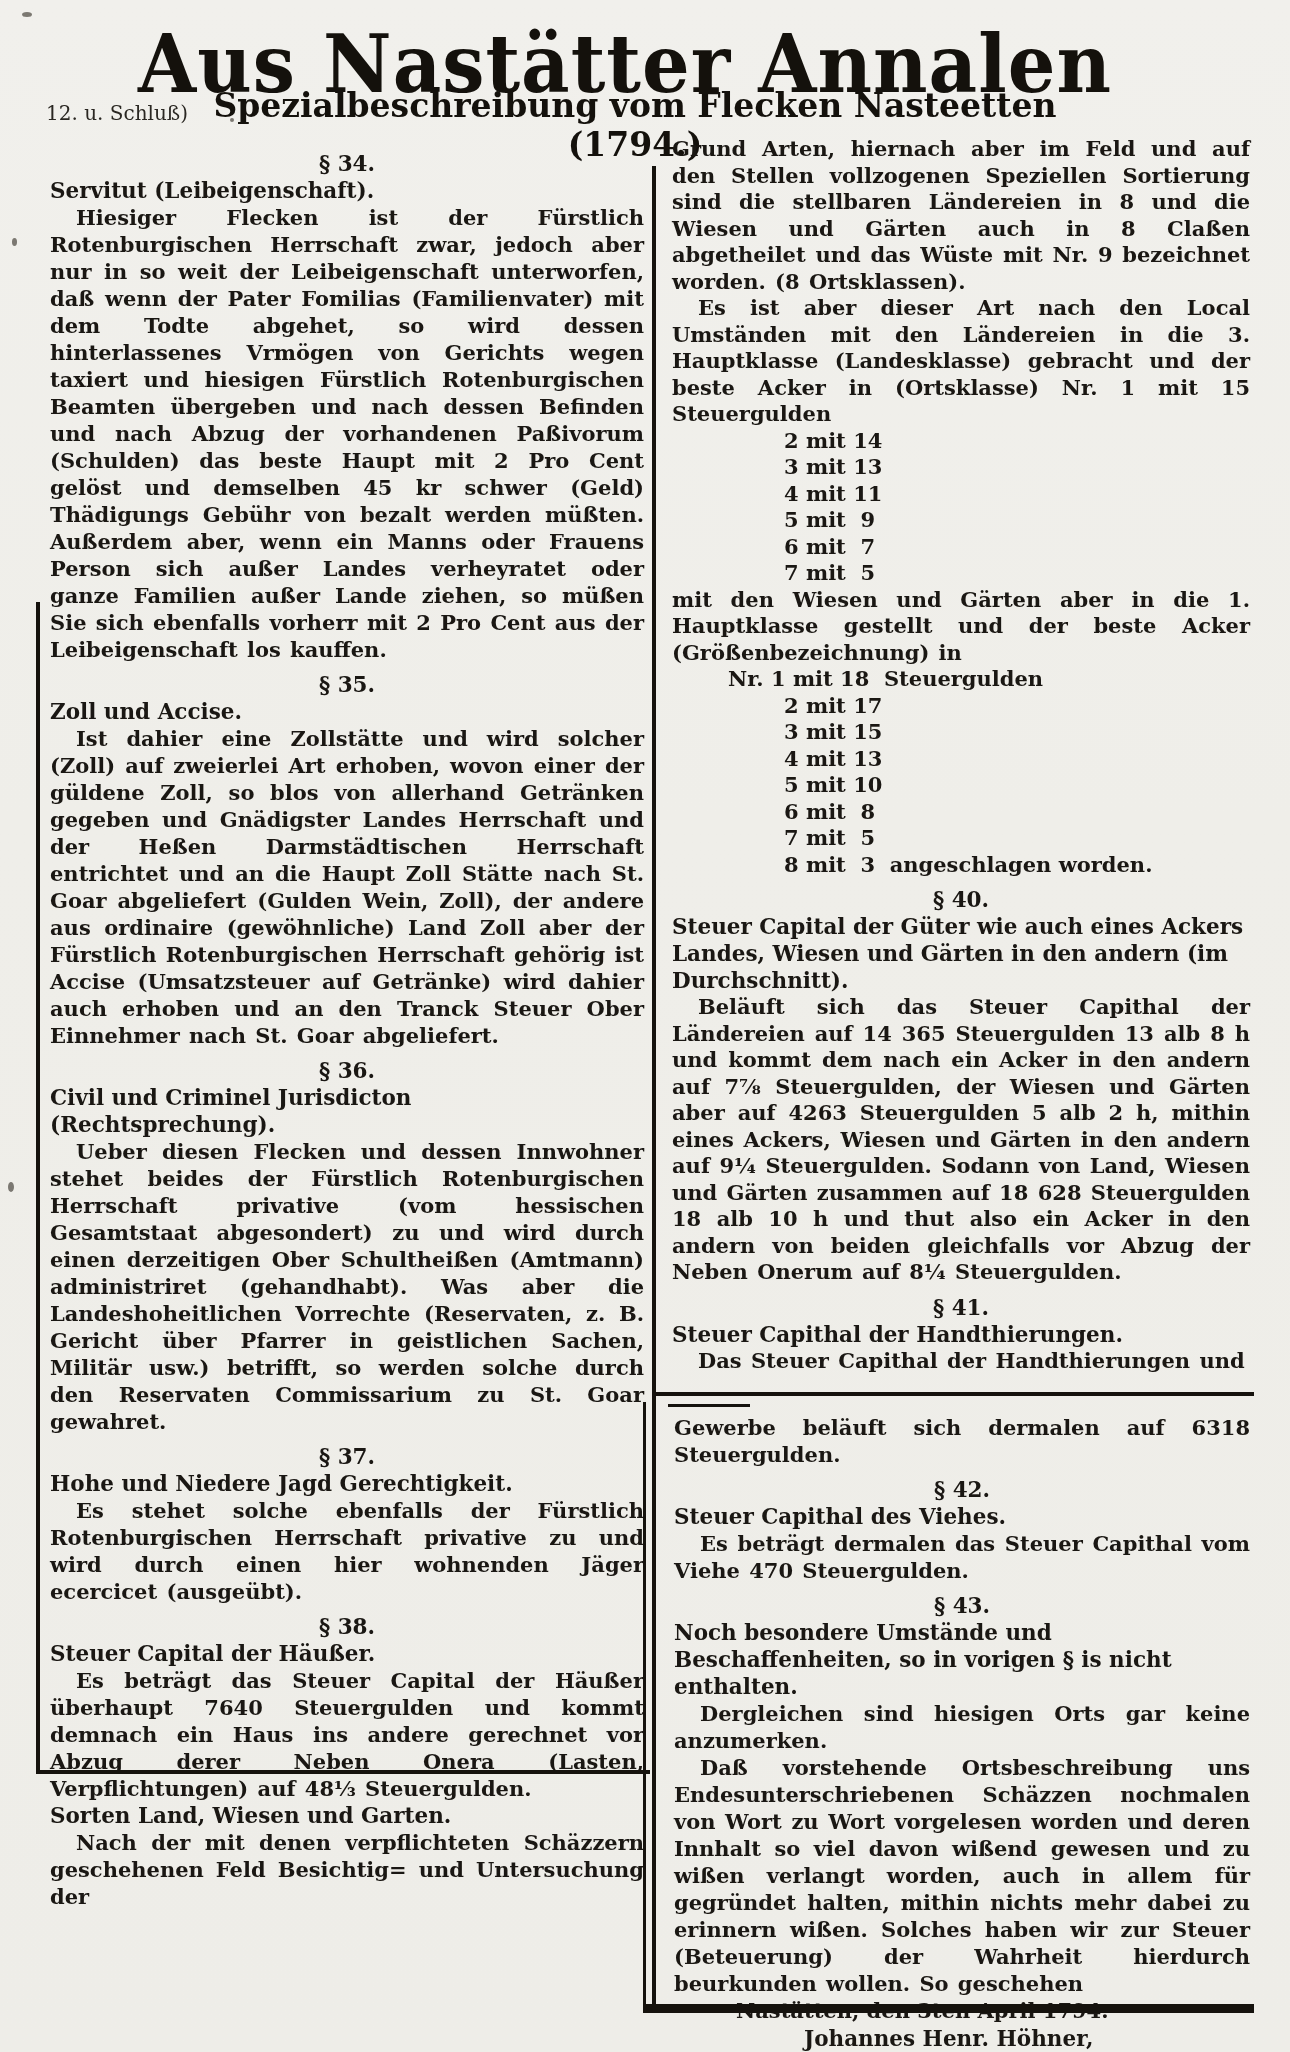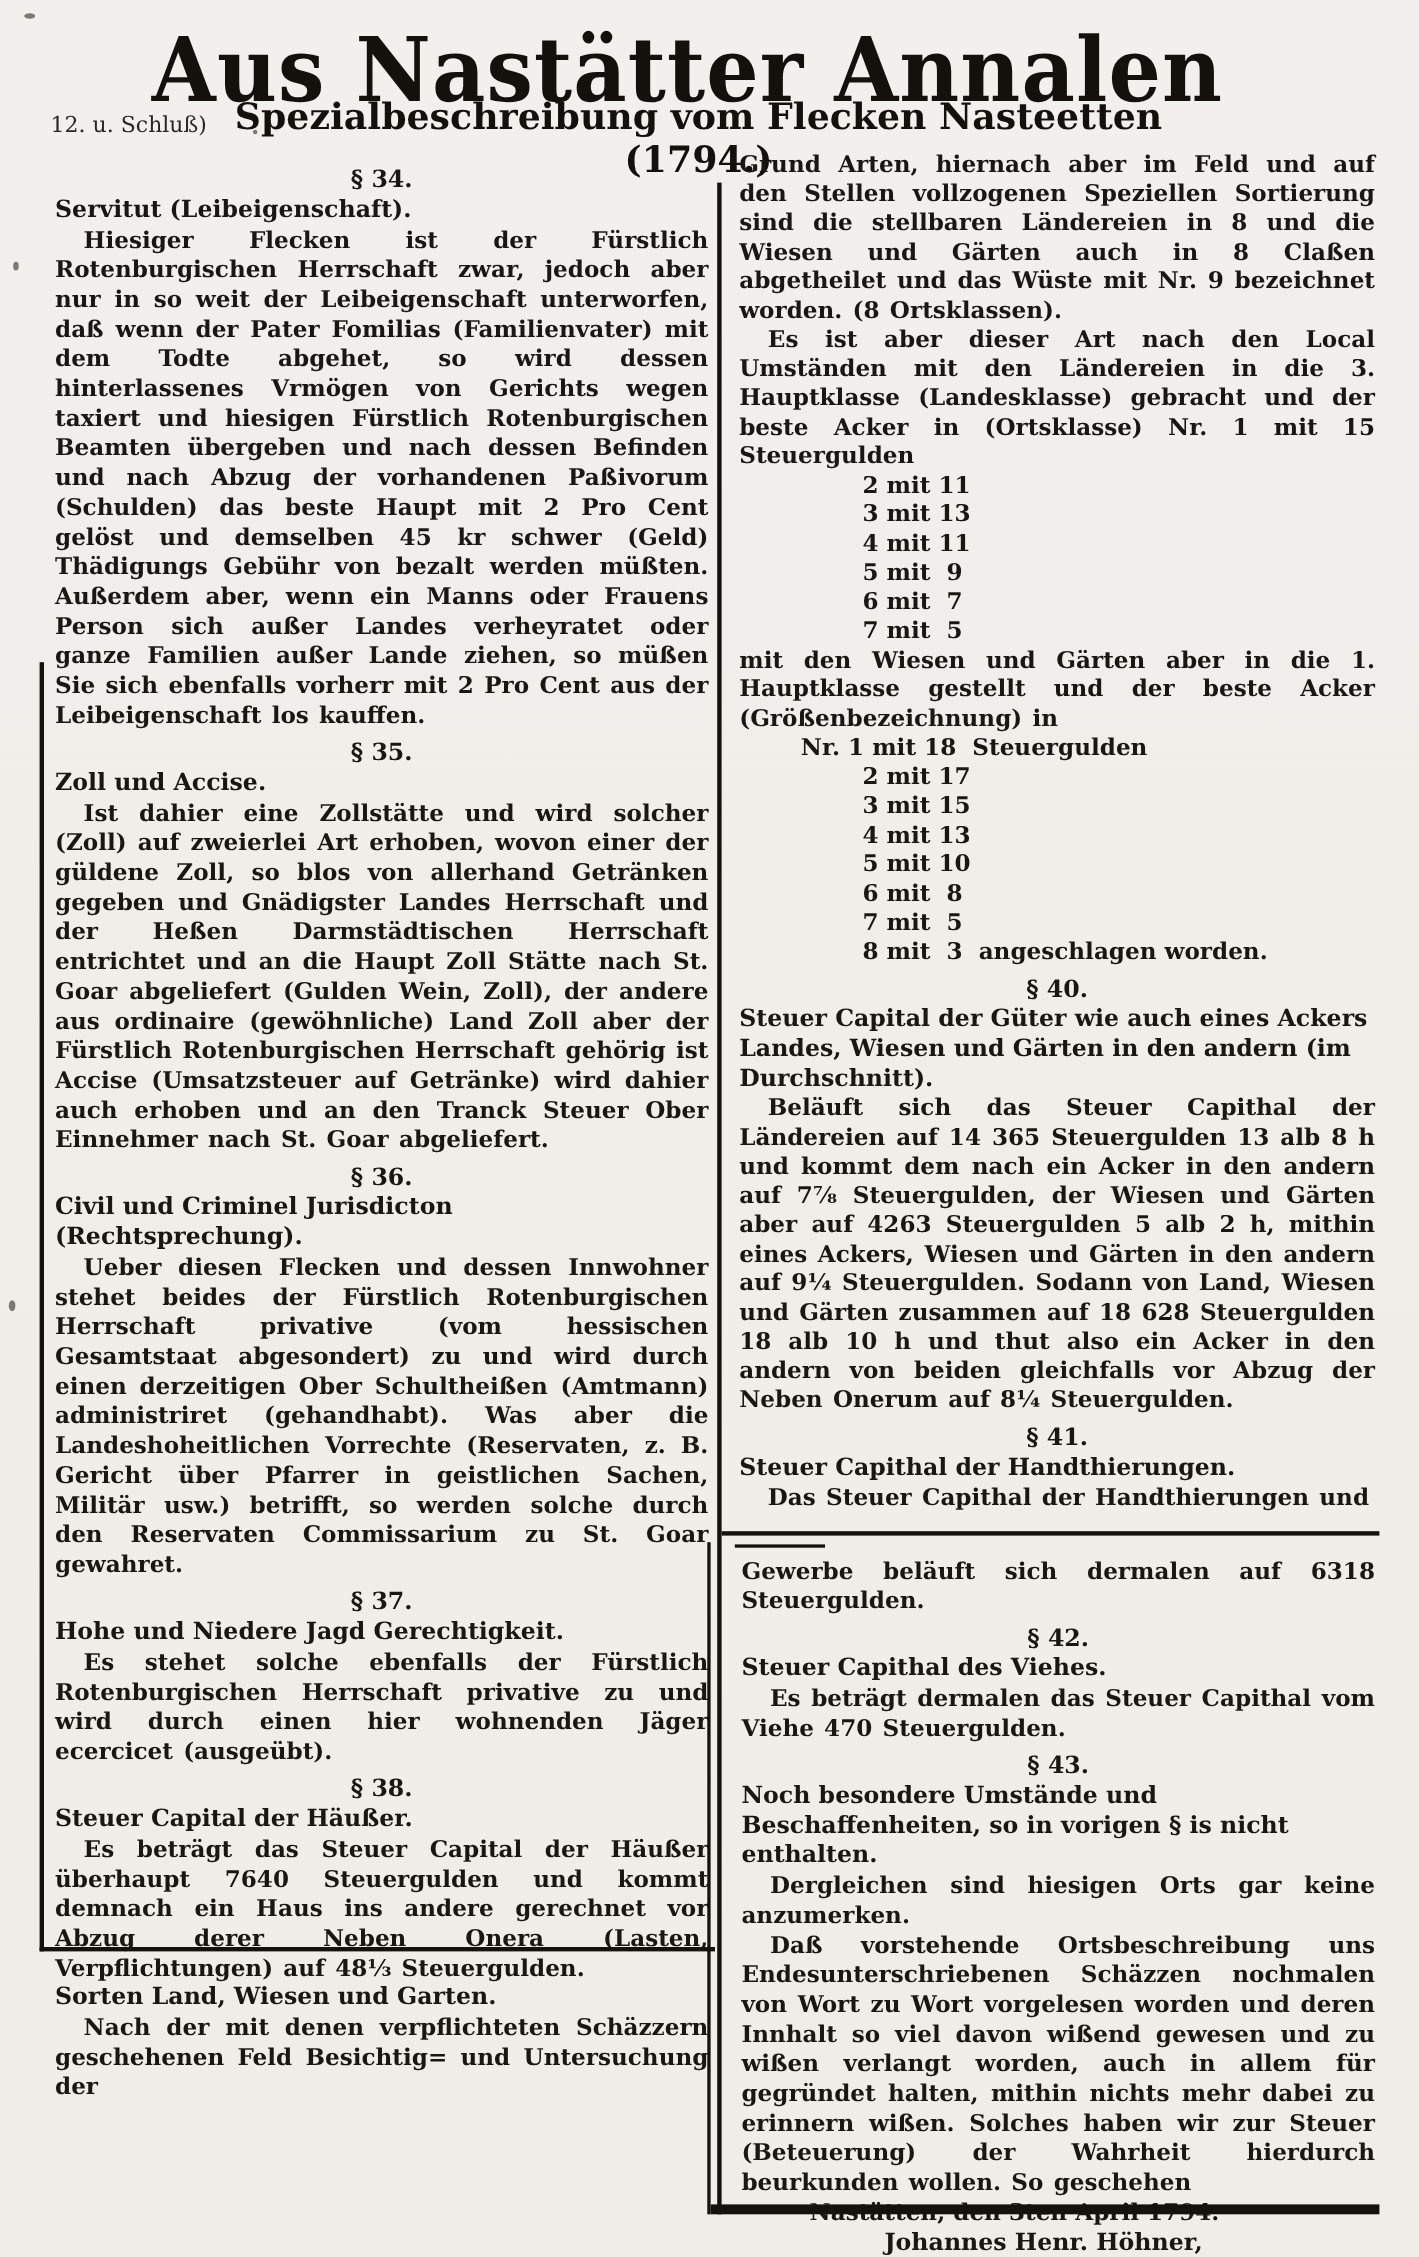--- a/index.html
+++ b/index.html
@@ -85,21 +85,21 @@
 
     <div class="sec-head">Sorten Land, Wiesen und Garten.</div>
     <div class="para">Nach der mit denen verpflichteten Schäzzern geschehenen Feld Besichtig= und Untersuchung der</div>
   </div>
 
   <div id="col-right-top">
     <div class="para noindent">Grund Arten, hiernach aber im Feld und auf den Stellen vollzogenen Speziellen Sortierung sind die stellbaren Ländereien in 8 und die Wiesen und Gärten auch in 8 Claßen abgetheilet und das Wüste mit Nr. 9 bezeichnet worden. (8 Ortsklassen).</div>
     <div class="para">Es ist aber dieser Art nach den Local Umständen mit den Ländereien in die 3. Hauptklasse (Landesklasse) gebracht und der beste Acker in (Ortsklasse) Nr. 1 mit 15 Steuergulden</div>
 
     <div>
-      <div class="list-line">2 mit 11</div>
+      <div class="list-line">2 mit 14</div>
       <div class="list-line">3 mit 13</div>
       <div class="list-line">4 mit 11</div>
       <div class="list-line">5 mit  9</div>
       <div class="list-line">6 mit  7</div>
       <div class="list-line">7 mit  5</div>
     </div>
 
     <div class="para noindent">mit den Wiesen und Gärten aber in die 1. Hauptklasse gestellt und der beste Acker (Größenbezeichnung) in</div>
     <div class="list-line list-first">Nr. 1 mit 18  Steuergulden</div>
     <div>

